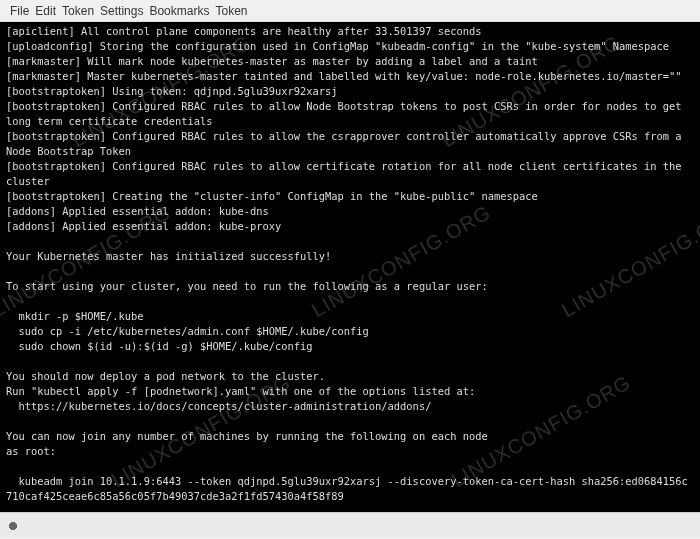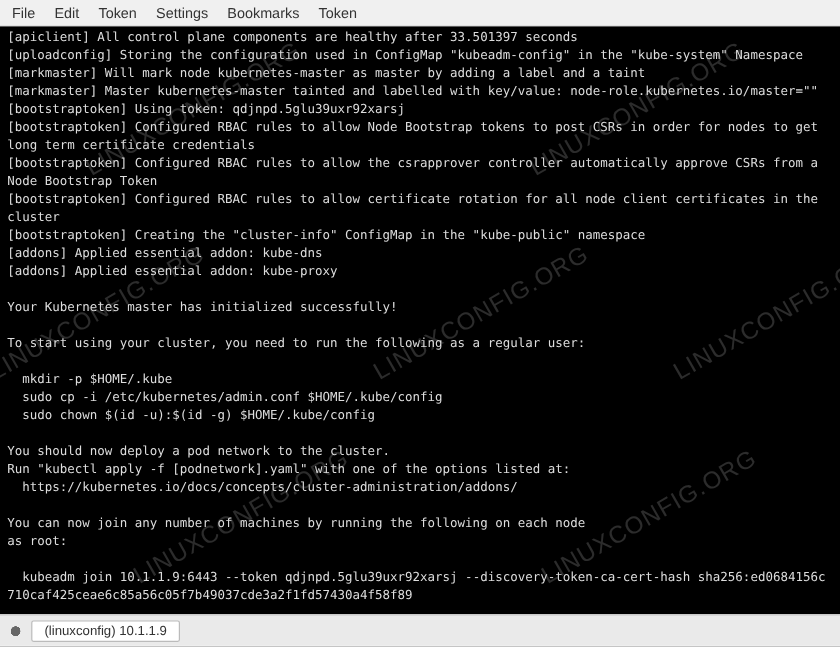--- a/index.html
+++ b/index.html
@@ -7,21 +7,21 @@
       width: 700px;
       height: 539px;
       background: #f5f5f5;
       font-family: sans-serif;
       font-size: 12px;
       overflow: hidden;
       position: relative;
     }
     .menubar {
       display: flex;
-      gap: 16px;
+      gap: 6px;
       padding: 4px 10px;
       background: #f0f0f0;
       border-bottom: 1px solid #ddd;
       height: 22px;
       align-items: center;
     }
     .menubar span { cursor: pointer; color: #333; }
     .terminal {
       background: #000;
       color: #ddd;
@@ -105,21 +105,20 @@
 
 You can now join any number of machines by running the following on each node
 as root:
 
   kubeadm join 10.1.1.9:6443 --token qdjnpd.5glu39uxr92xarsj --discovery-token-ca-cert-hash sha256:ed0684156c710caf425ceae6c85a56c05f7b49037cde3a2f1fd57430a4f58f89
 
 </div>
 
 <div class="taskbar">
   <span class="task-launcher"></span>
-  <span class="task-item">(linuxconfig) 10.1.1.9</span>
 </div>
 
 <div class="watermark" style="top:80px; left:60px">LINUXCONFIG.ORG</div>
 <div class="watermark" style="top:80px; left:430px">LINUXCONFIG.ORG</div>
 <div class="watermark" style="top:250px; left:-20px">LINUXCONFIG.ORG</div>
 <div class="watermark" style="top:250px; left:300px">LINUXCONFIG.ORG</div>
 <div class="watermark" style="top:250px; left:550px">LINUXCONFIG.ORG</div>
 <div class="watermark" style="top:420px; left:100px">LINUXCONFIG.ORG</div>
 <div class="watermark" style="top:420px; left:440px">LINUXCONFIG.ORG</div>
 

